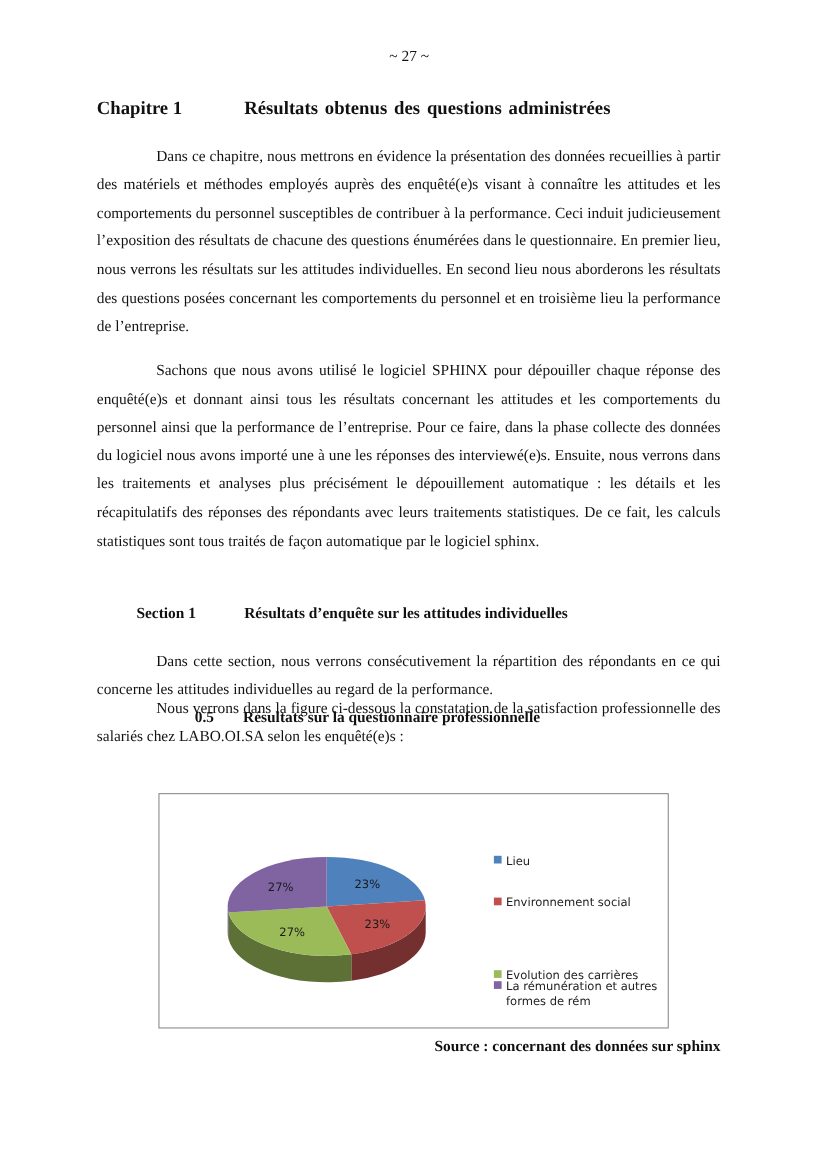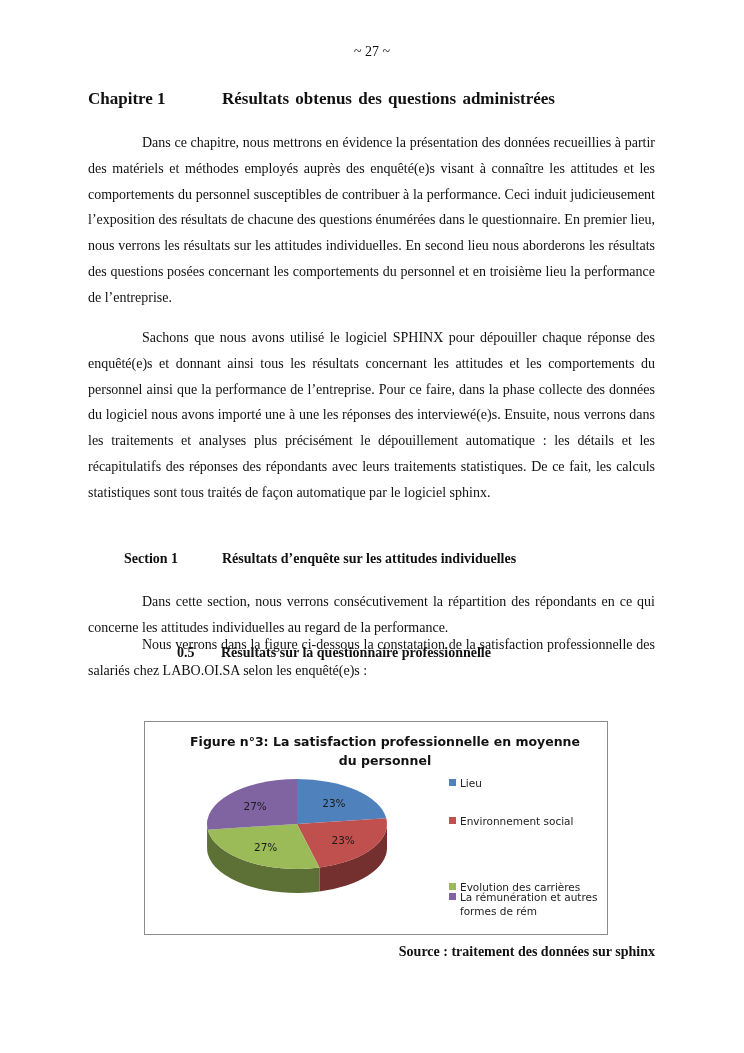--- a/index.html
+++ b/index.html
@@ -72,21 +72,20 @@
 <p class="para p3">Dans cette section, nous verrons consécutivement la répartition des répondants en ce qui concerne les attitudes individuelles au regard de la performance.</p>
 
 <div class="sub-h">
   <span>0.5</span>
   <span class="sub-title">Résultats sur la questionnaire professionnelle</span>
 </div>
 
 <p class="para p4">Nous verrons dans la figure ci-dessous la constatation de la satisfaction professionnelle des salariés chez LABO.OI.SA selon les enquêté(e)s :</p>
 
 <div class="figure">
-  <div class="fig-title">Figure n°3: La satisfaction professionnelle en moyenne du personnel</div>
   <svg class="pie-svg" id="pie-svg" width="462" height="212">
       <g>
         <path d="M242,102 A90 45 0 0 1 174.3820898448369,145.58624225078842 L174.3820898448369,169.58624225078842 A90 45 0 0 0 242,126 Z" fill="rgb(115,48,46)"></path>
         <path d="M174.3820898448369,145.58624225078842 A90 45 0 0 1 62.70967688169699,107.63999551039369 L62.70967688169699,131.63999551039367 A90 45 0 0 0 174.3820898448369,169.58624225078842 Z" fill="rgb(93,112,53)"></path>
         <path d="M62.70967688169699,107.63999551039369 A90 45 0 0 1 62,102 L62,126 A90 45 0 0 0 62.70967688169699,131.63999551039367 Z" fill="rgb(77,60,97)"></path>
       </g>
       <path d="M152,102 L152,57 A90 45 0 0 1 241.290323118303,96.36000448960631 Z" fill="#4f81bd"></path>
       <path d="M152,102 L241.290323118303,96.36000448960631 A90 45 0 0 1 174.3820898448369,145.58624225078842 Z" fill="#c0504d"></path>
       <path d="M152,102 L174.3820898448369,145.58624225078842 A90 45 0 0 1 62.70967688169699,107.63999551039369 Z" fill="#9bbb59"></path>
       <path d="M152,102 L62.70967688169699,107.63999551039369 A90 45 0 0 1 151.99999999999997,57 Z" fill="#8064a2"></path>
@@ -96,13 +95,13 @@
       <text x="110.14380231462036" y="87.54939895747012" text-anchor="middle" font-size="10.5" font-family="DejaVu Sans, sans-serif" fill="#1a1a1a">27%</text>
     </svg>
   <div class="legend" id="legend">
       <div class="legend-item" style="top: 0px;"><span class="legend-swatch" style="background: rgb(79, 129, 189);"></span><span>Lieu</span></div>
       <div class="legend-item" style="top: 38px;"><span class="legend-swatch" style="background: rgb(192, 80, 77);"></span><span>Environnement social</span></div>
       <div class="legend-item" style="top: 76px; margin-top: 28px;"><span class="legend-swatch" style="background: rgb(155, 187, 89);"></span><span>Evolution des carrières</span></div>
       <div class="legend-item" style="top: 114px;"><span class="legend-swatch" style="background: rgb(128, 100, 162);"></span><span>La rémunération et autres</span><span class="cont">formes de rém</span></div>
     </div>
 </div>
 
-<div class="source">Source : traitement des données sur sphinx</div>
+<div class="source">Source : concernant des données sur sphinx</div>
 
 </body></html>

